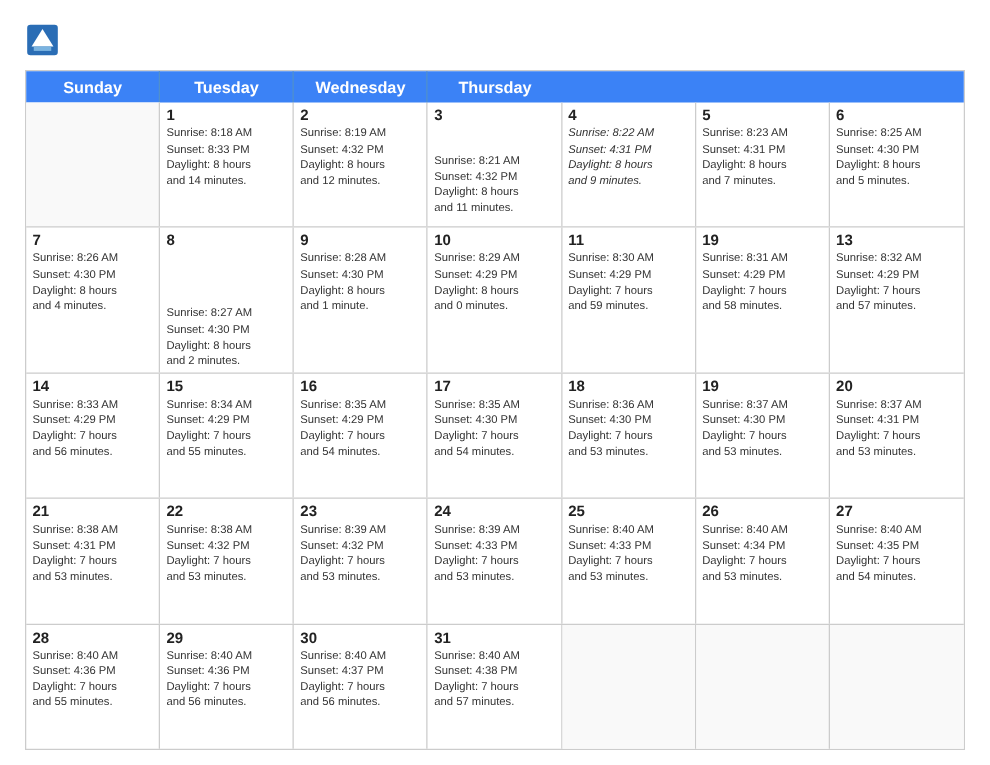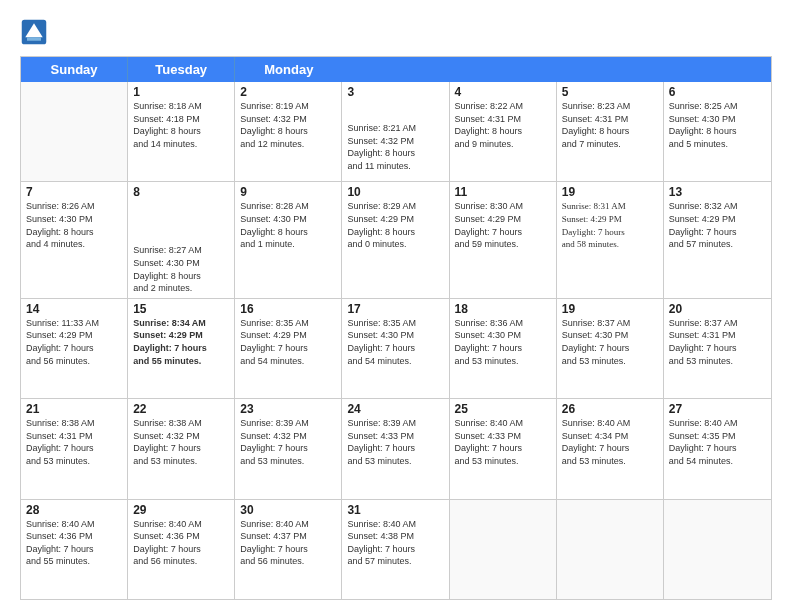--- a/index.html
+++ b/index.html
@@ -126,49 +126,50 @@
     <div class="title-area">
       <div class="month-title"></div>
       <div class="location"></div>
     </div>
   </div>
 
   <div class="calendar">
     <div class="cal-header">
     <div class="cal-header-cell">Sunday</div>
         <div class="cal-header-cell">Tuesday</div>
-        <div class="cal-header-cell">Monday</div>
+        <div class="cal-header-cell">Wednesday</div>
+        <div class="cal-header-cell">Thursday</div>
       </div>
     <div class="cal-body">
     <div class="cal-row">
           <div class="cal-cell empty"></div>
           <div class="cal-cell">
             <div class="day-num">1</div>
             <div class="day-info" style="white-space: pre-line;">Sunrise: 8:18 AM
-Sunset: 4:18 PM
+Sunset: 8:33 PM
 Daylight: 8 hours
 and 14 minutes.</div>
           </div>
           <div class="cal-cell">
             <div class="day-num">2</div>
             <div class="day-info" style="white-space: pre-line;">Sunrise: 8:19 AM
 Sunset: 4:32 PM
 Daylight: 8 hours
 and 12 minutes.</div>
           </div>
           <div class="cal-cell">
             <div class="day-num">3</div>
             <div class="day-info" style="white-space: pre-line; margin-top: 23px;">Sunrise: 8:21 AM
 Sunset: 4:32 PM
 Daylight: 8 hours
 and 11 minutes.</div>
           </div>
           <div class="cal-cell">
             <div class="day-num">4</div>
-            <div class="day-info" style="white-space: pre-line;">Sunrise: 8:22 AM
+            <div class="day-info" style="white-space: pre-line; font-style: italic;">Sunrise: 8:22 AM
 Sunset: 4:31 PM
 Daylight: 8 hours
 and 9 minutes.</div>
           </div>
           <div class="cal-cell">
             <div class="day-num">5</div>
             <div class="day-info" style="white-space: pre-line;">Sunrise: 8:23 AM
 Sunset: 4:31 PM
 Daylight: 8 hours
 and 7 minutes.</div>
@@ -212,44 +213,44 @@
           </div>
           <div class="cal-cell">
             <div class="day-num">11</div>
             <div class="day-info" style="white-space: pre-line;">Sunrise: 8:30 AM
 Sunset: 4:29 PM
 Daylight: 7 hours
 and 59 minutes.</div>
           </div>
           <div class="cal-cell">
             <div class="day-num">19</div>
-            <div class="day-info" style="white-space: pre-line; font-family: Liberation Serif, serif;">Sunrise: 8:31 AM
+            <div class="day-info" style="white-space: pre-line;">Sunrise: 8:31 AM
 Sunset: 4:29 PM
 Daylight: 7 hours
 and 58 minutes.</div>
           </div>
           <div class="cal-cell">
             <div class="day-num">13</div>
             <div class="day-info" style="white-space: pre-line;">Sunrise: 8:32 AM
 Sunset: 4:29 PM
 Daylight: 7 hours
 and 57 minutes.</div>
           </div>
         </div>
         <div class="cal-row">
           <div class="cal-cell">
             <div class="day-num">14</div>
-            <div class="day-info" style="white-space: pre-line;">Sunrise: 11:33 AM
+            <div class="day-info" style="white-space: pre-line;">Sunrise: 8:33 AM
 Sunset: 4:29 PM
 Daylight: 7 hours
 and 56 minutes.</div>
           </div>
           <div class="cal-cell">
             <div class="day-num">15</div>
-            <div class="day-info" style="white-space: pre-line; font-weight: bold;">Sunrise: 8:34 AM
+            <div class="day-info" style="white-space: pre-line;">Sunrise: 8:34 AM
 Sunset: 4:29 PM
 Daylight: 7 hours
 and 55 minutes.</div>
           </div>
           <div class="cal-cell">
             <div class="day-num">16</div>
             <div class="day-info" style="white-space: pre-line;">Sunrise: 8:35 AM
 Sunset: 4:29 PM
 Daylight: 7 hours
 and 54 minutes.</div>

